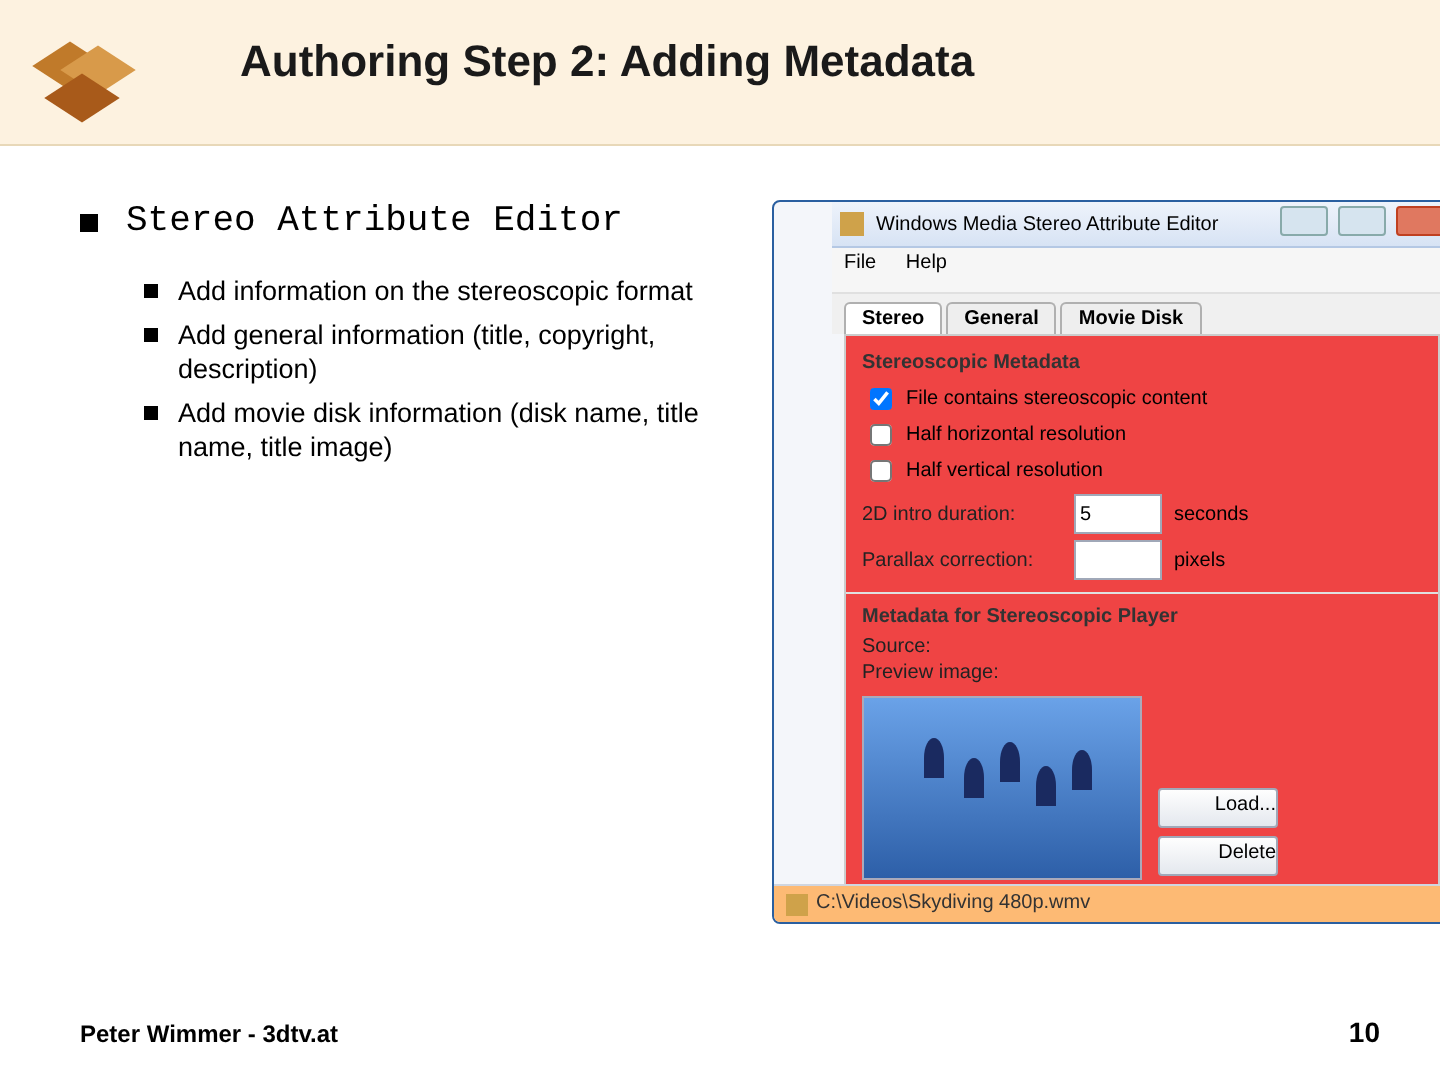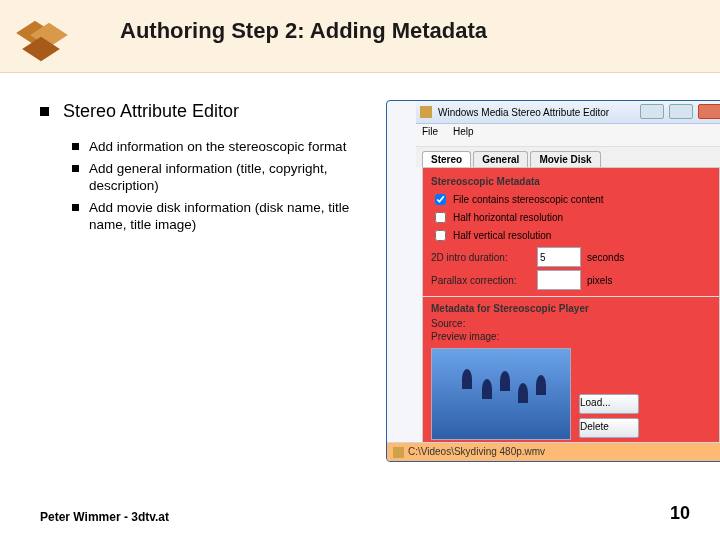--- a/index.html
+++ b/index.html
@@ -8,21 +8,21 @@
   .logo { position:absolute; left:14px; top:16px; width:52px; height:48px; }
   .cube { position:absolute; width:22px; height:22px; transform:rotate(45deg) skew(-12deg,-12deg); }
   .cubeA { background:#c07a2a; left:10px; top:6px; }
   .cubeB { background:#d89a4a; left:24px; top:8px; }
   .cubeC { background:#a85a1a; left:16px; top:22px; }
   .title { position:absolute; left:120px; top:18px; font-size:22px; font-weight:bold; color:#1a1a1a; }
   .content { position:relative; padding:28px 0 0 40px; }
   .bullet-row { display:flex; align-items:flex-start; }
   .sq { display:inline-block; width:9px; height:9px; background:#000; margin-top:6px; margin-right:14px; flex-shrink:0; }
   .sq-sm { width:7px; height:7px; margin-top:5px; margin-right:10px; }
-  .main-bullet { font-size:18px; margin-bottom:10px; }
+  .main-bullet { font-size:18px; margin-bottom:10px;font-family:Liberation Mono, monospace; }
   .sublist { margin-left:32px; margin-top:6px; width:290px; }
   .sub-item { display:flex; align-items:flex-start; font-size:13.5px; line-height:1.3; margin-bottom:4px; }
 
   .appshot { position:absolute; left:386px; top:100px; width:310px; height:360px; border:1px solid #2a5fa0; border-radius:4px; overflow:hidden; background:#f4f6fa; font-family:"Segoe UI", Tahoma, sans-serif; font-size:10px;padding-left:29px; }
   .titlebar { height:22px; background:linear-gradient(#eef3fb,#d7e3f4); display:flex; align-items:center; padding:0 4px; border-bottom:1px solid #b4c8e4; }
   .titlebar .ico { width:12px; height:12px; background:#cfa24a; margin-right:6px; }
   .titlebar .t { flex:1; font-size:10px; color:#000; white-space:nowrap; }
   .winbtns span { display:inline-block; width:22px; height:13px; border:1px solid #8aa; background:#d6e4ef; margin-left:2px; border-radius:2px; }
   .winbtns span.cl { background:#e07860; border-color:#c04020; }
   .menubar { height:18px; background:#f6f6f6; border-bottom:1px solid #e0e0e0; padding:2px 6px; font-size:10px; }
@@ -36,27 +36,27 @@
   .chk input { width:11px; height:11px; }
   .row { display:flex; align-items:center; gap:6px; margin:3px 0; }
   .row label { width:100px; color:#222; }
   .row select, .row input[type=text] { font-size:10px; height:16px; border:1px solid #a0a8b8; background:#fff; }
   .row select { flex:1; }
   .row input[type=text] { width:38px; }
   .sep { height:1px; background:#e0e0e0; margin:6px -8px; }
   .srclabel { color:#222; margin:2px 0; }
   .preview { width:138px; height:90px; border:1px solid #aab; margin:4px 0; background:linear-gradient(#6aa2e8,#2d5fa8); position:relative; overflow:hidden; }
   .preview .fig { position:absolute; width:10px; height:20px; background:#1a2a60; border-radius:50% 50% 0 0; }
-  .btn { display:block; width:58px; height:18px; border:1px solid #a0a8b8; background:linear-gradient(#fefefe,#e4e8ee); font-size:10px; text-align:left; line-height:16px; border-radius:2px; margin-bottom:4px; }
+  .btn { display:block; width:58px; height:18px; border:1px solid #a0a8b8; background:linear-gradient(#fefefe,#e4e8ee); font-size:10px; text-align:right; line-height:16px; border-radius:2px; margin-bottom:4px; }
   .pvrow { display:flex; gap:8px; align-items:flex-start; }
   .statusbar { position:absolute; bottom:0; left:0; right:0; height:18px; background:#fdba74; border-top:1px solid #d0d6e0; font-size:10px; line-height:18px; padding:0 6px; color:#333; display:flex; align-items:center; gap:4px; }
   .statusbar .dico { width:11px; height:11px; background:#cfa24a; }
 
   .footer-left { position:absolute; left:40px; bottom:16px; font-size:12px; font-weight:bold; }
-  .footer-right { position:absolute; right:30px; bottom:16px; font-size:18px; font-weight:bold; }
+  .footer-right { position:absolute; right:30px; bottom:16px; font-size:14px; font-weight:bold; }
 </style>
 </head>
 <body>
 
 <div class="header">
   <div class="logo">
     <div class="cube cubeA"></div>
     <div class="cube cubeB"></div>
     <div class="cube cubeC"></div>
   </div>

